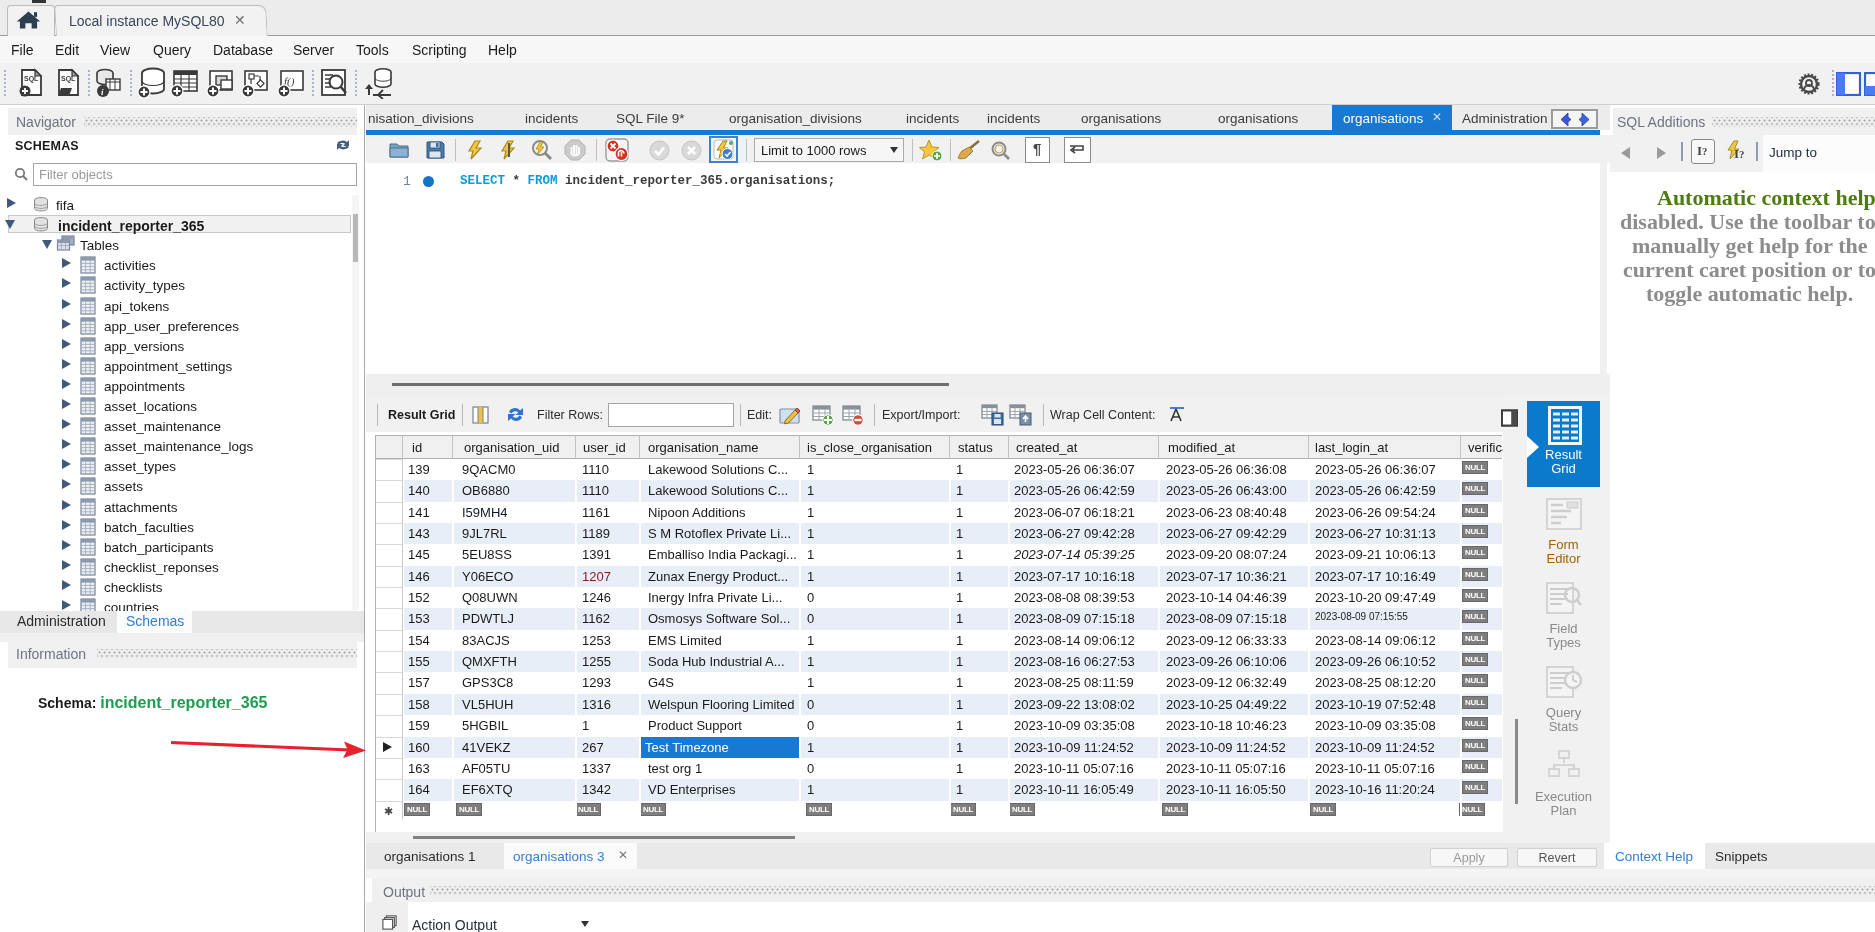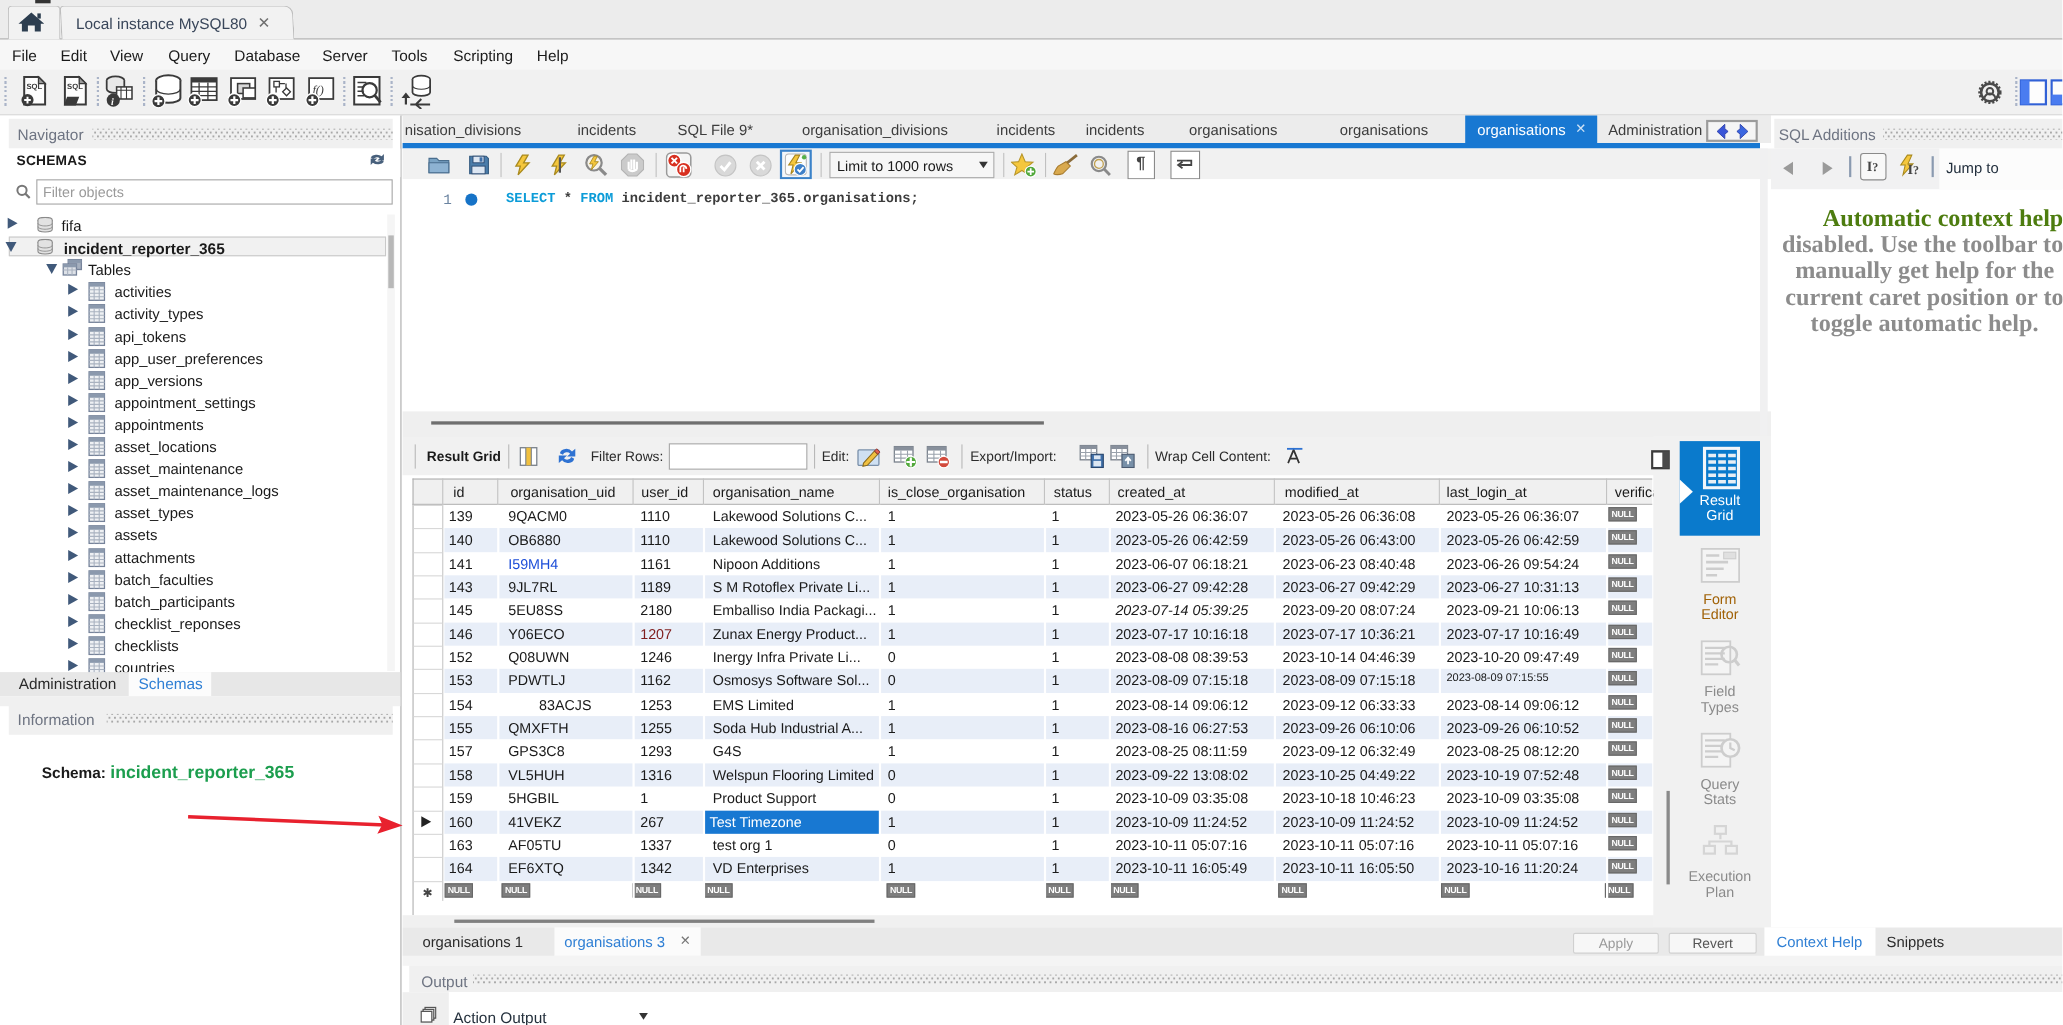--- a/index.html
+++ b/index.html
@@ -492,21 +492,21 @@
 <div class="abs" style="left:462px;top:483px;font-size:13px;color:#1a1a1a;">OB6880</div>
 <div class="abs" style="left:582px;top:483px;font-size:13px;color:#1a1a1a;">1110</div>
 <div class="abs" style="left:648px;top:483px;font-size:13px;color:#1a1a1a;">Lakewood Solutions C...</div>
 <div class="abs" style="left:807px;top:483px;font-size:13px;color:#1a1a1a;">1</div>
 <div class="abs" style="left:956px;top:483px;font-size:13px;color:#1a1a1a;">1</div>
 <div class="abs" style="left:1014px;top:483px;font-size:13px;color:#1a1a1a;">2023-05-26 06:42:59</div>
 <div class="abs" style="left:1166px;top:483px;font-size:13px;color:#1a1a1a;">2023-05-26 06:43:00</div>
 <div class="abs" style="left:1315px;top:483px;font-size:13px;color:#1a1a1a;">2023-05-26 06:42:59</div>
 <div class="abs null" style="left:1462px;top:482px;">NULL</div>
 <div class="abs" style="left:408px;top:505px;font-size:13px;color:#1a1a1a;">141</div>
-<div class="abs" style="left:462px;top:505px;font-size:13px;color:#1d4ed8;">I59MH4</div>
+<div class="abs" style="left:462px;top:505px;font-size:13px;color:#0f172a;">I59MH4</div>
 <div class="abs" style="left:582px;top:505px;font-size:13px;color:#1a1a1a;">1161</div>
 <div class="abs" style="left:648px;top:505px;font-size:13px;color:#1a1a1a;">Nipoon Additions</div>
 <div class="abs" style="left:807px;top:505px;font-size:13px;color:#1a1a1a;">1</div>
 <div class="abs" style="left:956px;top:505px;font-size:13px;color:#1a1a1a;">1</div>
 <div class="abs" style="left:1014px;top:505px;font-size:13px;color:#1a1a1a;">2023-06-07 06:18:21</div>
 <div class="abs" style="left:1166px;top:505px;font-size:13px;color:#1a1a1a;">2023-06-23 08:40:48</div>
 <div class="abs" style="left:1315px;top:505px;font-size:13px;color:#1a1a1a;">2023-06-26 09:54:24</div>
 <div class="abs null" style="left:1462px;top:504px;">NULL</div>
 <div class="abs" style="left:403px;top:523px;width:1099px;height:21px;background:#e8eef8;"></div>
 <div class="abs" style="left:408px;top:526px;font-size:13px;color:#1a1a1a;">143</div>
@@ -514,21 +514,21 @@
 <div class="abs" style="left:582px;top:526px;font-size:13px;color:#1a1a1a;">1189</div>
 <div class="abs" style="left:648px;top:526px;font-size:13px;color:#1a1a1a;">S M Rotoflex Private Li...</div>
 <div class="abs" style="left:807px;top:526px;font-size:13px;color:#1a1a1a;">1</div>
 <div class="abs" style="left:956px;top:526px;font-size:13px;color:#1a1a1a;">1</div>
 <div class="abs" style="left:1014px;top:526px;font-size:13px;color:#1a1a1a;">2023-06-27 09:42:28</div>
 <div class="abs" style="left:1166px;top:526px;font-size:13px;color:#1a1a1a;">2023-06-27 09:42:29</div>
 <div class="abs" style="left:1315px;top:526px;font-size:13px;color:#1a1a1a;">2023-06-27 10:31:13</div>
 <div class="abs null" style="left:1462px;top:525px;">NULL</div>
 <div class="abs" style="left:408px;top:547px;font-size:13px;color:#1a1a1a;">145</div>
 <div class="abs" style="left:462px;top:547px;font-size:13px;color:#1a1a1a;">5EU8SS</div>
-<div class="abs" style="left:582px;top:547px;font-size:13px;color:#1a1a1a;">2180</div>
+<div class="abs" style="left:582px;top:547px;font-size:13px;color:#1a1a1a;">1391</div>
 <div class="abs" style="left:648px;top:547px;font-size:13px;color:#1a1a1a;">Emballiso India Packagi...</div>
 <div class="abs" style="left:807px;top:547px;font-size:13px;color:#1a1a1a;">1</div>
 <div class="abs" style="left:956px;top:547px;font-size:13px;color:#1a1a1a;">1</div>
 <div class="abs" style="left:1014px;top:547px;font-size:13px;color:#1a1a1a;font-style:italic;">2023-07-14 05:39:25</div>
 <div class="abs" style="left:1166px;top:547px;font-size:13px;color:#1a1a1a;">2023-09-20 08:07:24</div>
 <div class="abs" style="left:1315px;top:547px;font-size:13px;color:#1a1a1a;">2023-09-21 10:06:13</div>
 <div class="abs null" style="left:1462px;top:546px;">NULL</div>
 <div class="abs" style="left:403px;top:566px;width:1099px;height:21px;background:#e8eef8;"></div>
 <div class="abs" style="left:408px;top:569px;font-size:13px;color:#1a1a1a;">146</div>
 <div class="abs" style="left:462px;top:569px;font-size:13px;color:#1a1a1a;">Y06ECO</div>
@@ -555,21 +555,21 @@
 <div class="abs" style="left:462px;top:611px;font-size:13px;color:#1a1a1a;">PDWTLJ</div>
 <div class="abs" style="left:582px;top:611px;font-size:13px;color:#1a1a1a;">1162</div>
 <div class="abs" style="left:648px;top:611px;font-size:13px;color:#1a1a1a;">Osmosys Software Sol...</div>
 <div class="abs" style="left:807px;top:611px;font-size:13px;color:#1a1a1a;">0</div>
 <div class="abs" style="left:956px;top:611px;font-size:13px;color:#1a1a1a;">1</div>
 <div class="abs" style="left:1014px;top:611px;font-size:13px;color:#1a1a1a;">2023-08-09 07:15:18</div>
 <div class="abs" style="left:1166px;top:611px;font-size:13px;color:#1a1a1a;">2023-08-09 07:15:18</div>
 <div class="abs" style="left:1315px;top:611px;font-size:10px;color:#1a1a1a;">2023-08-09 07:15:55</div>
 <div class="abs null" style="left:1462px;top:610px;">NULL</div>
 <div class="abs" style="left:408px;top:633px;font-size:13px;color:#1a1a1a;">154</div>
-<div class="abs" style="left:462px;top:633px;font-size:13px;color:#1a1a1a;margin-left:28px;">83ACJS</div>
+<div class="abs" style="left:462px;top:633px;font-size:13px;color:#1a1a1a;">83ACJS</div>
 <div class="abs" style="left:582px;top:633px;font-size:13px;color:#1a1a1a;">1253</div>
 <div class="abs" style="left:648px;top:633px;font-size:13px;color:#1a1a1a;">EMS Limited</div>
 <div class="abs" style="left:807px;top:633px;font-size:13px;color:#1a1a1a;">1</div>
 <div class="abs" style="left:956px;top:633px;font-size:13px;color:#1a1a1a;">1</div>
 <div class="abs" style="left:1014px;top:633px;font-size:13px;color:#1a1a1a;">2023-08-14 09:06:12</div>
 <div class="abs" style="left:1166px;top:633px;font-size:13px;color:#1a1a1a;">2023-09-12 06:33:33</div>
 <div class="abs" style="left:1315px;top:633px;font-size:13px;color:#1a1a1a;">2023-08-14 09:06:12</div>
 <div class="abs null" style="left:1462px;top:632px;">NULL</div>
 <div class="abs" style="left:403px;top:651px;width:1099px;height:21px;background:#e8eef8;"></div>
 <div class="abs" style="left:408px;top:654px;font-size:13px;color:#1a1a1a;">155</div>

